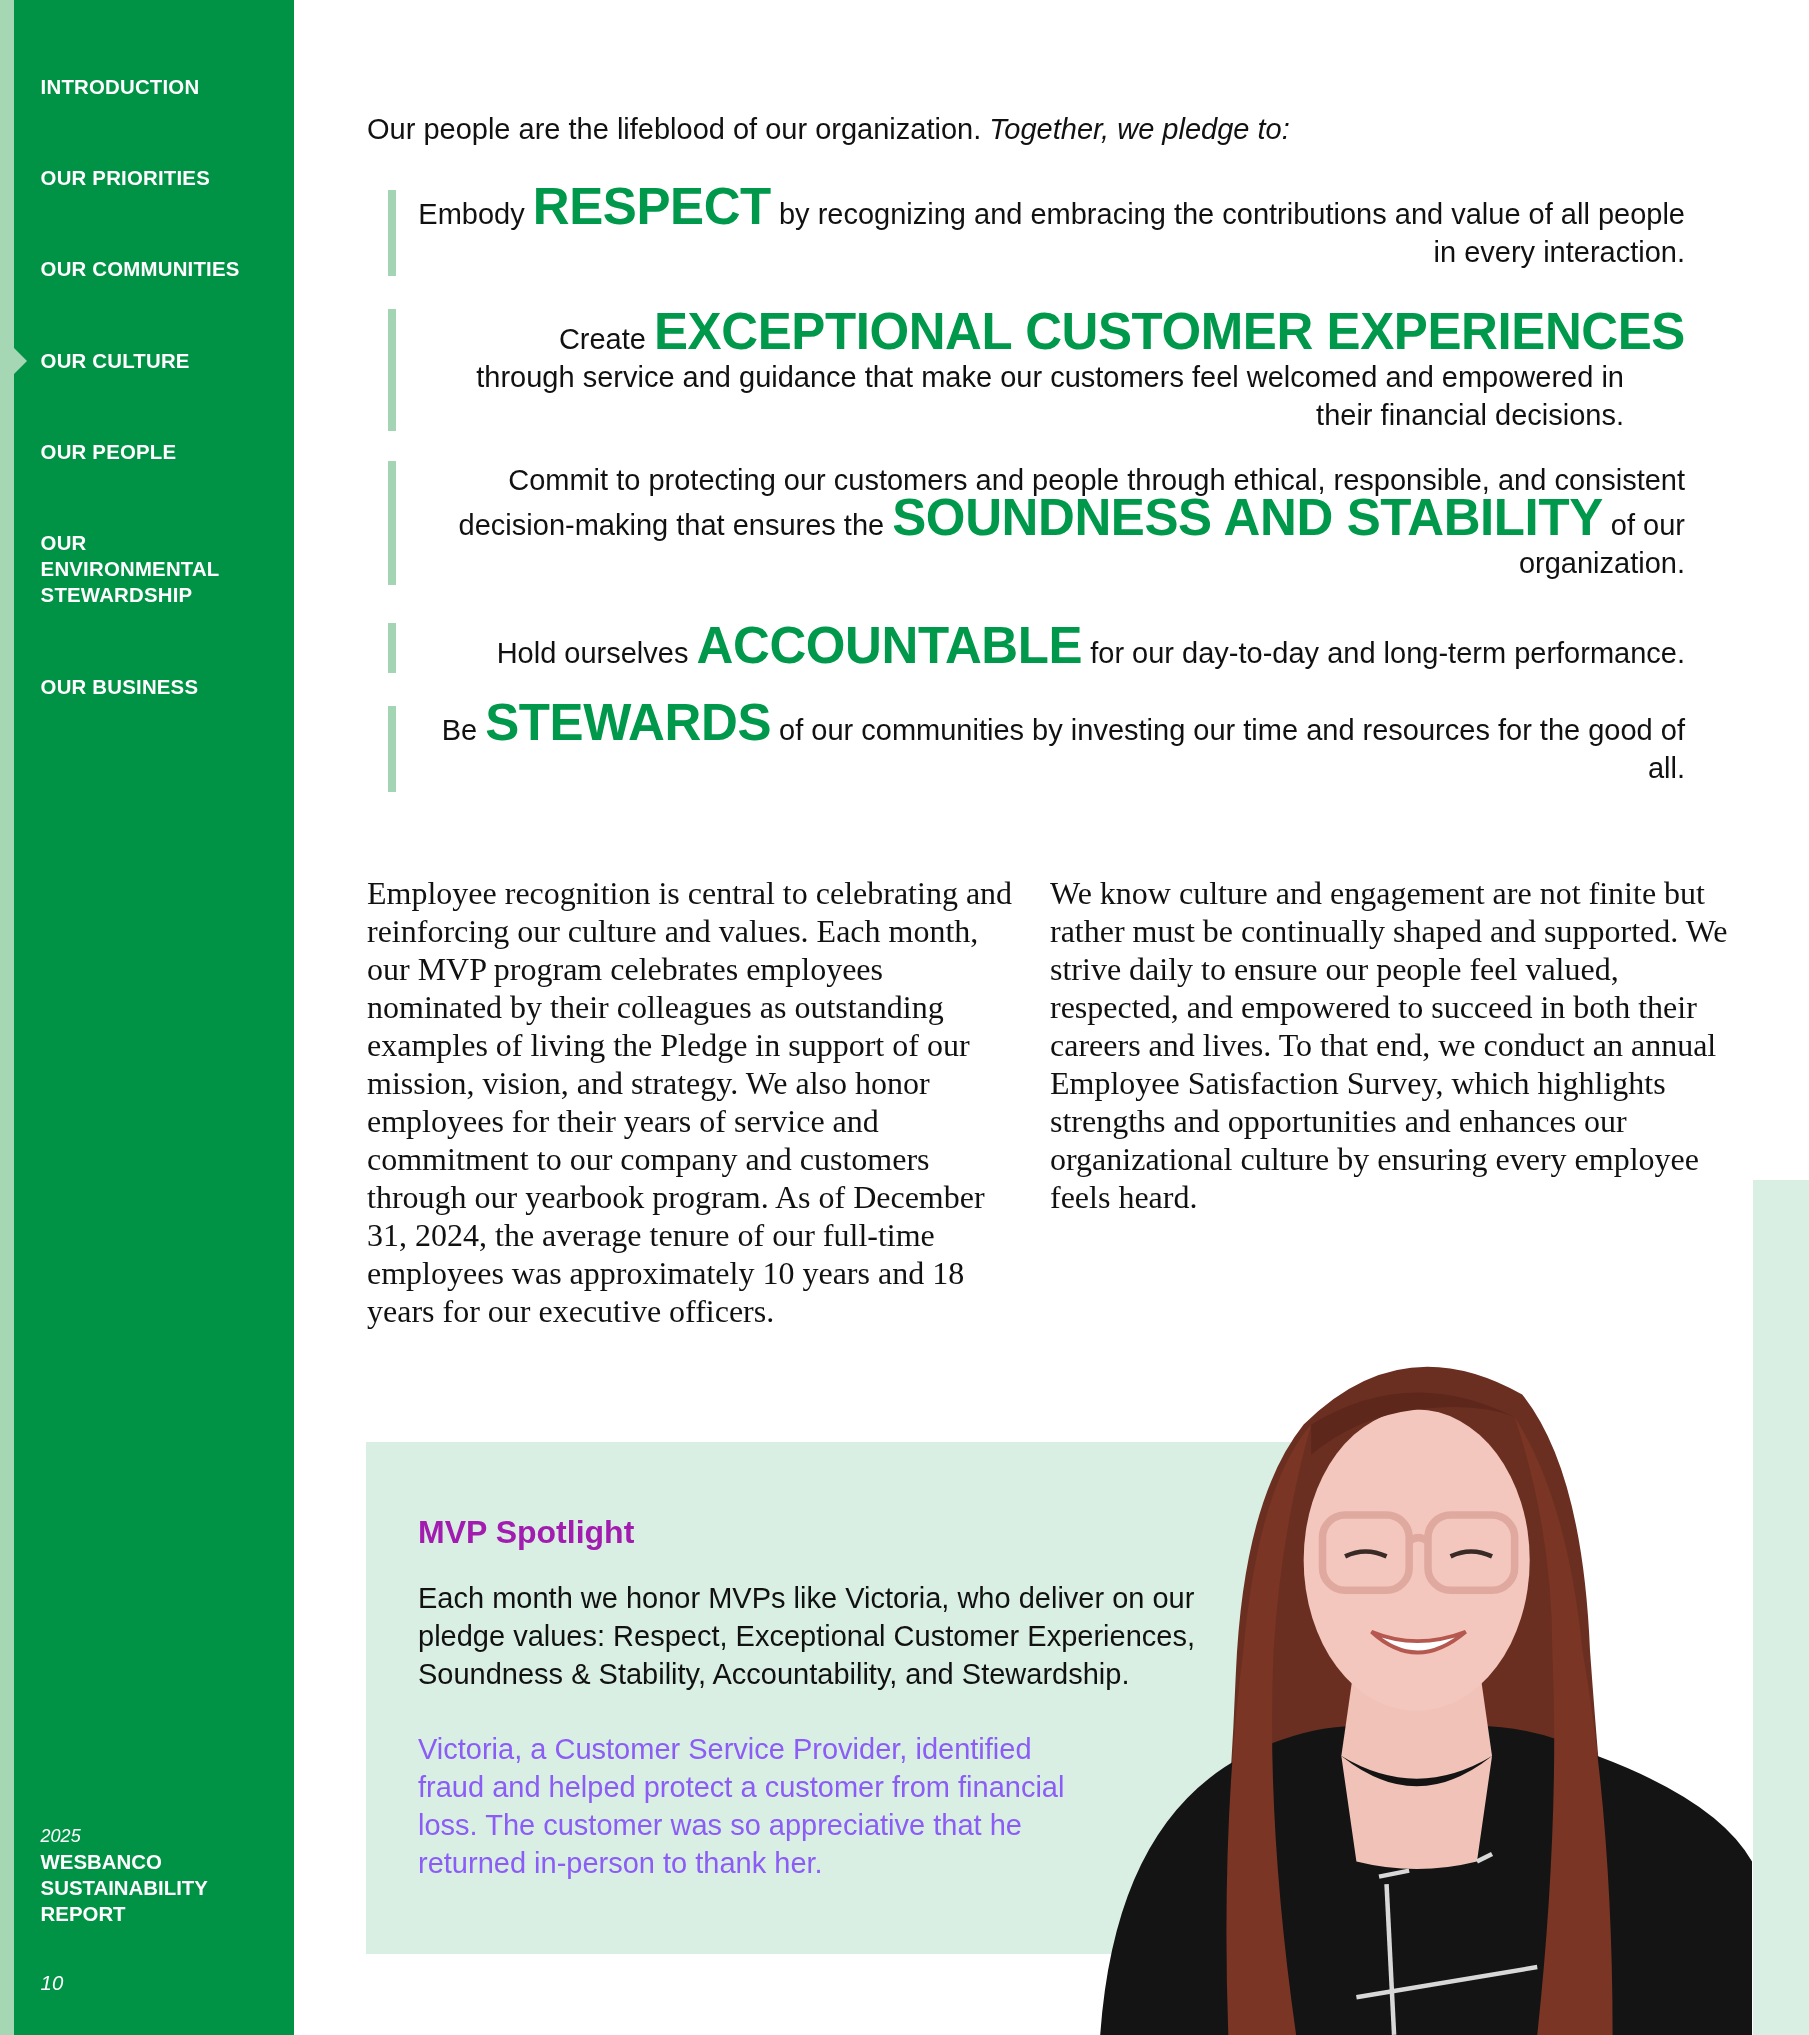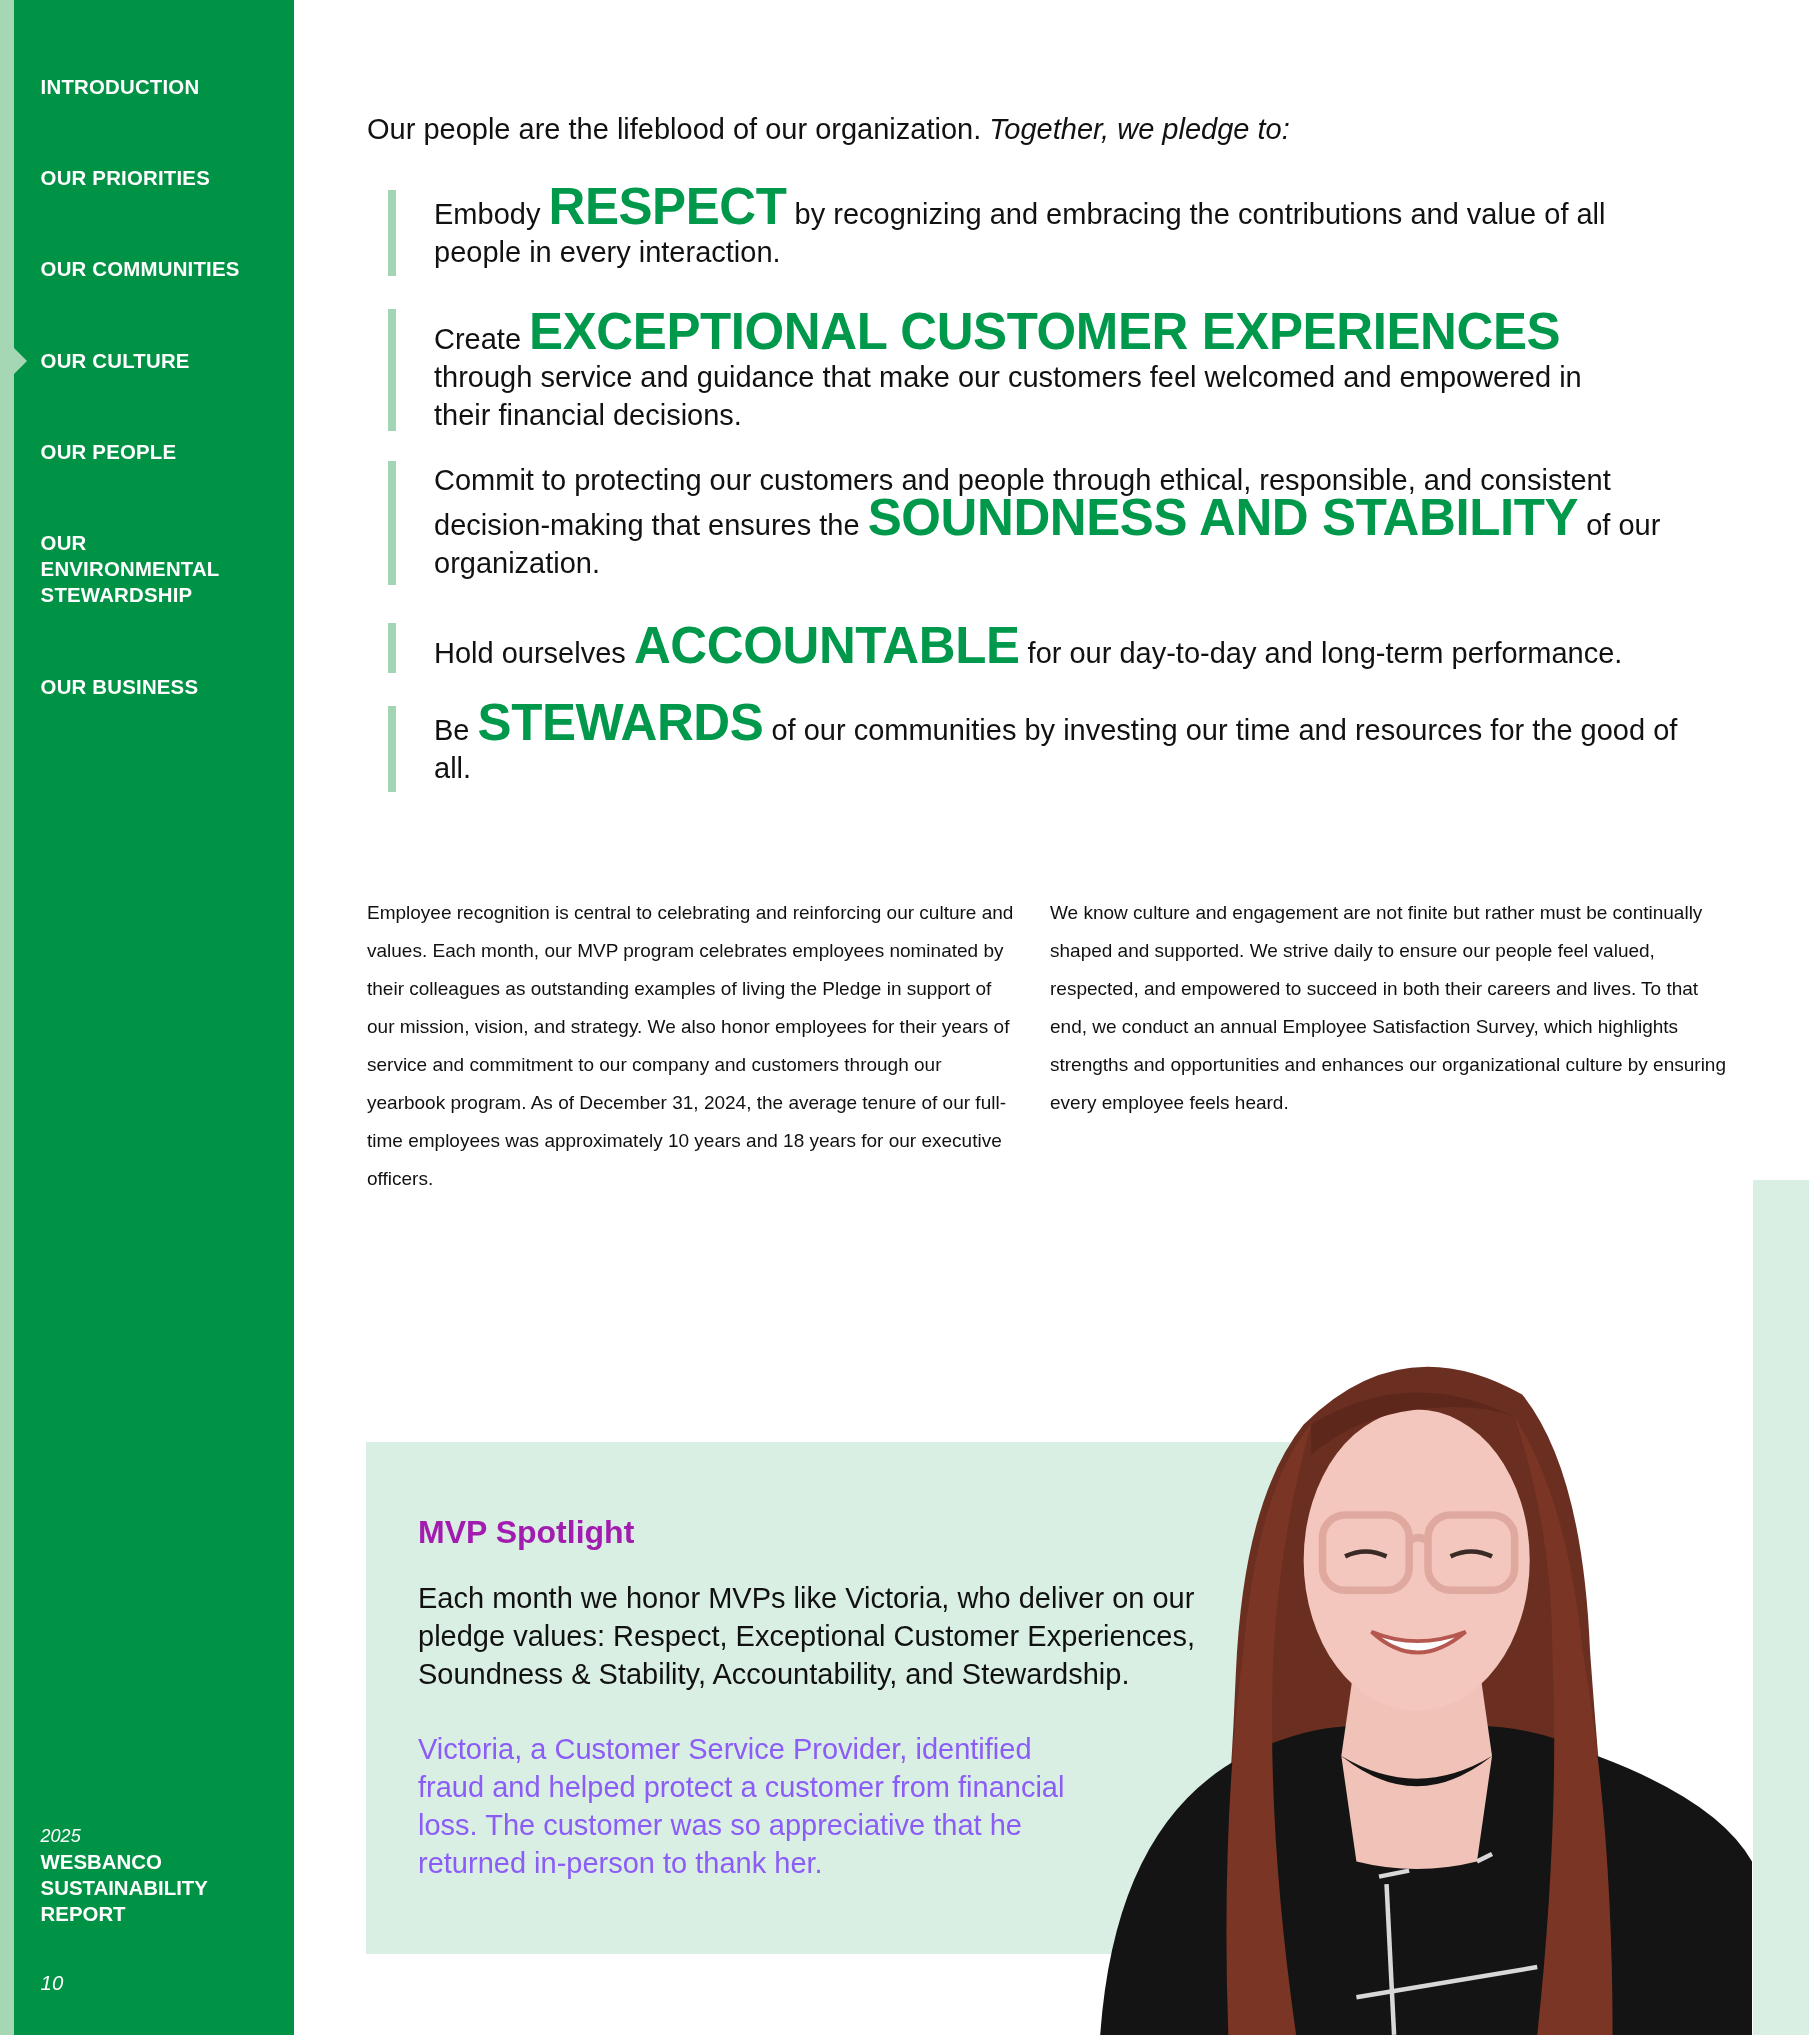--- a/index.html
+++ b/index.html
@@ -83,49 +83,51 @@
     font-size: 29px;
     line-height: 38px;
     color: #111;
   }
   .intro em { font-style: italic; }
 
   .pledge {
     position: absolute;
     left: 388px;
     width: 1297px;
-    padding-left: 38px;
+    padding-left: 22px;
     border-left: 8.3px solid #a3d4b3;
     font-size: 29px;
     line-height: 38px;
     color: #111;
     box-sizing: border-box;
+    text-align: right;
   }
   .pledge .big {
     color: #00984a;
     font-weight: bold;
     font-size: 51px;
     line-height: 45px;
     letter-spacing: -0.4px;
   }
   .p1 { top: 190px; height: 86px; }
   .p2 { top: 309px; height: 122px; }
   .p3 { top: 461px; height: 124px; }
   .p4 { top: 623px; height: 50px; }
   .p5 { top: 706px; height: 86px; }
 
   .p1 .line1, .p5 .line1 { display: block; margin-top: -6px; }
   .p2 .line1 { display: block; margin-top: 0px; }
 
   .col {
     position: absolute;
-    top: 894px;
-    font-size: 19px;
-    line-height: 38px;
-    color: #111;
+    top: 874px;
+    font-size: 32px;
+    line-height: 38px;
+    color: #111;
+    font-family: Liberation Serif, serif;
   }
   .col-left { left: 367px; width: 648px; }
   .col-right { left: 1050px; width: 678px; }
 
   
   .right-panel {
     position: absolute;
     left: 1753px; top: 1180px;
     width: 57px; height: 856px;
     background: #d9efe3;

